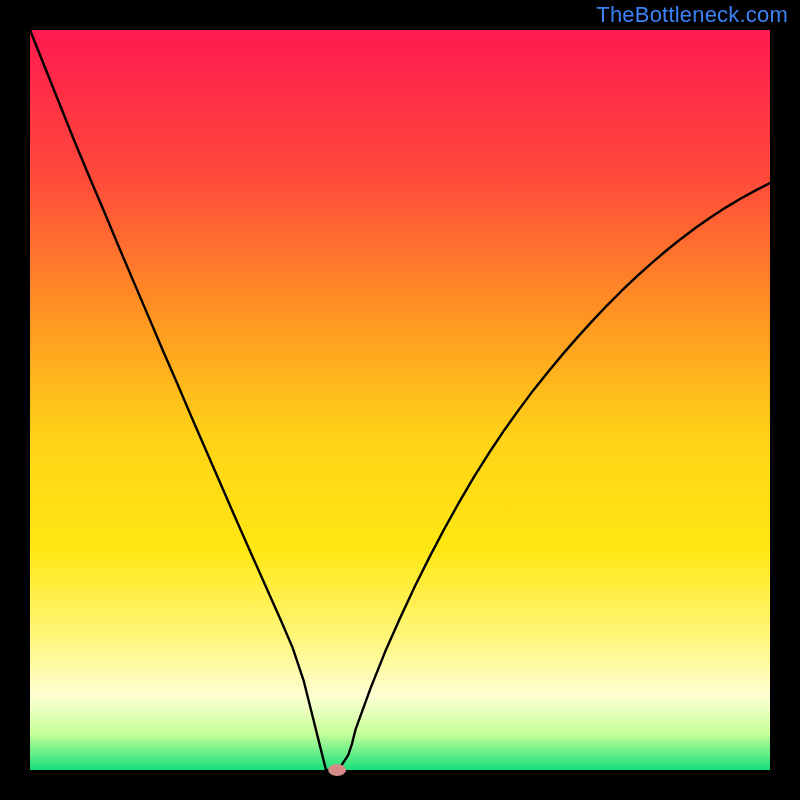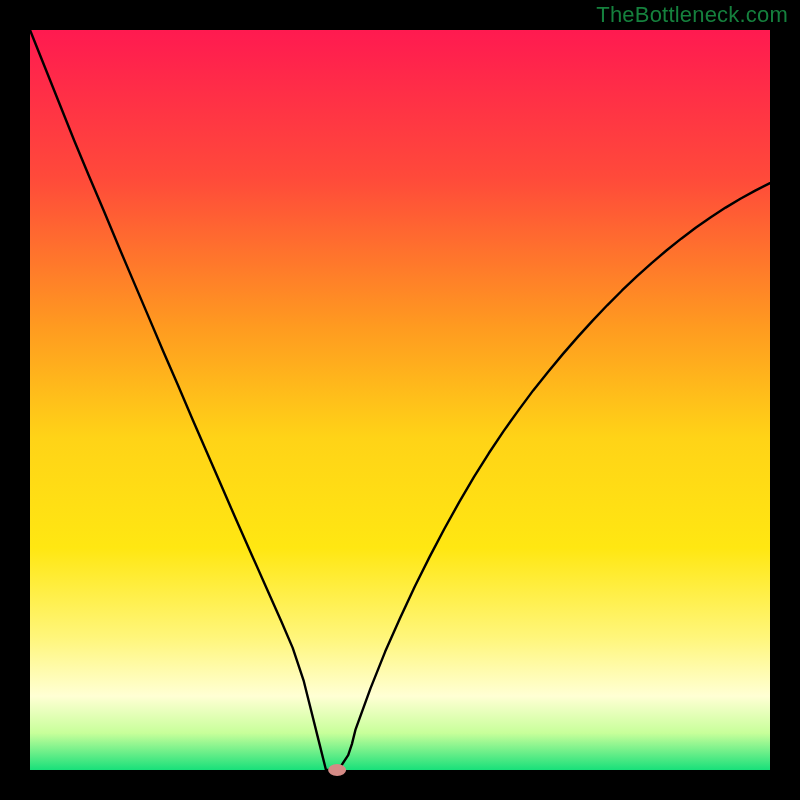--- a/index.html
+++ b/index.html
@@ -14,21 +14,21 @@
   .frame {
     position: relative;
     width: 800px;
     height: 800px;
     background: #000;
   }
   .watermark {
     position: absolute;
     top: 2px;
     right: 12px;
-    color: #15803d;
+    color: #3b82f6;
     font-size: 22px;
     font-weight: 500;
     letter-spacing: 0.2px;
     z-index: 10;
     text-align: center;
   }
   svg { display: block; }
 </style>
 </head>
 <body>

